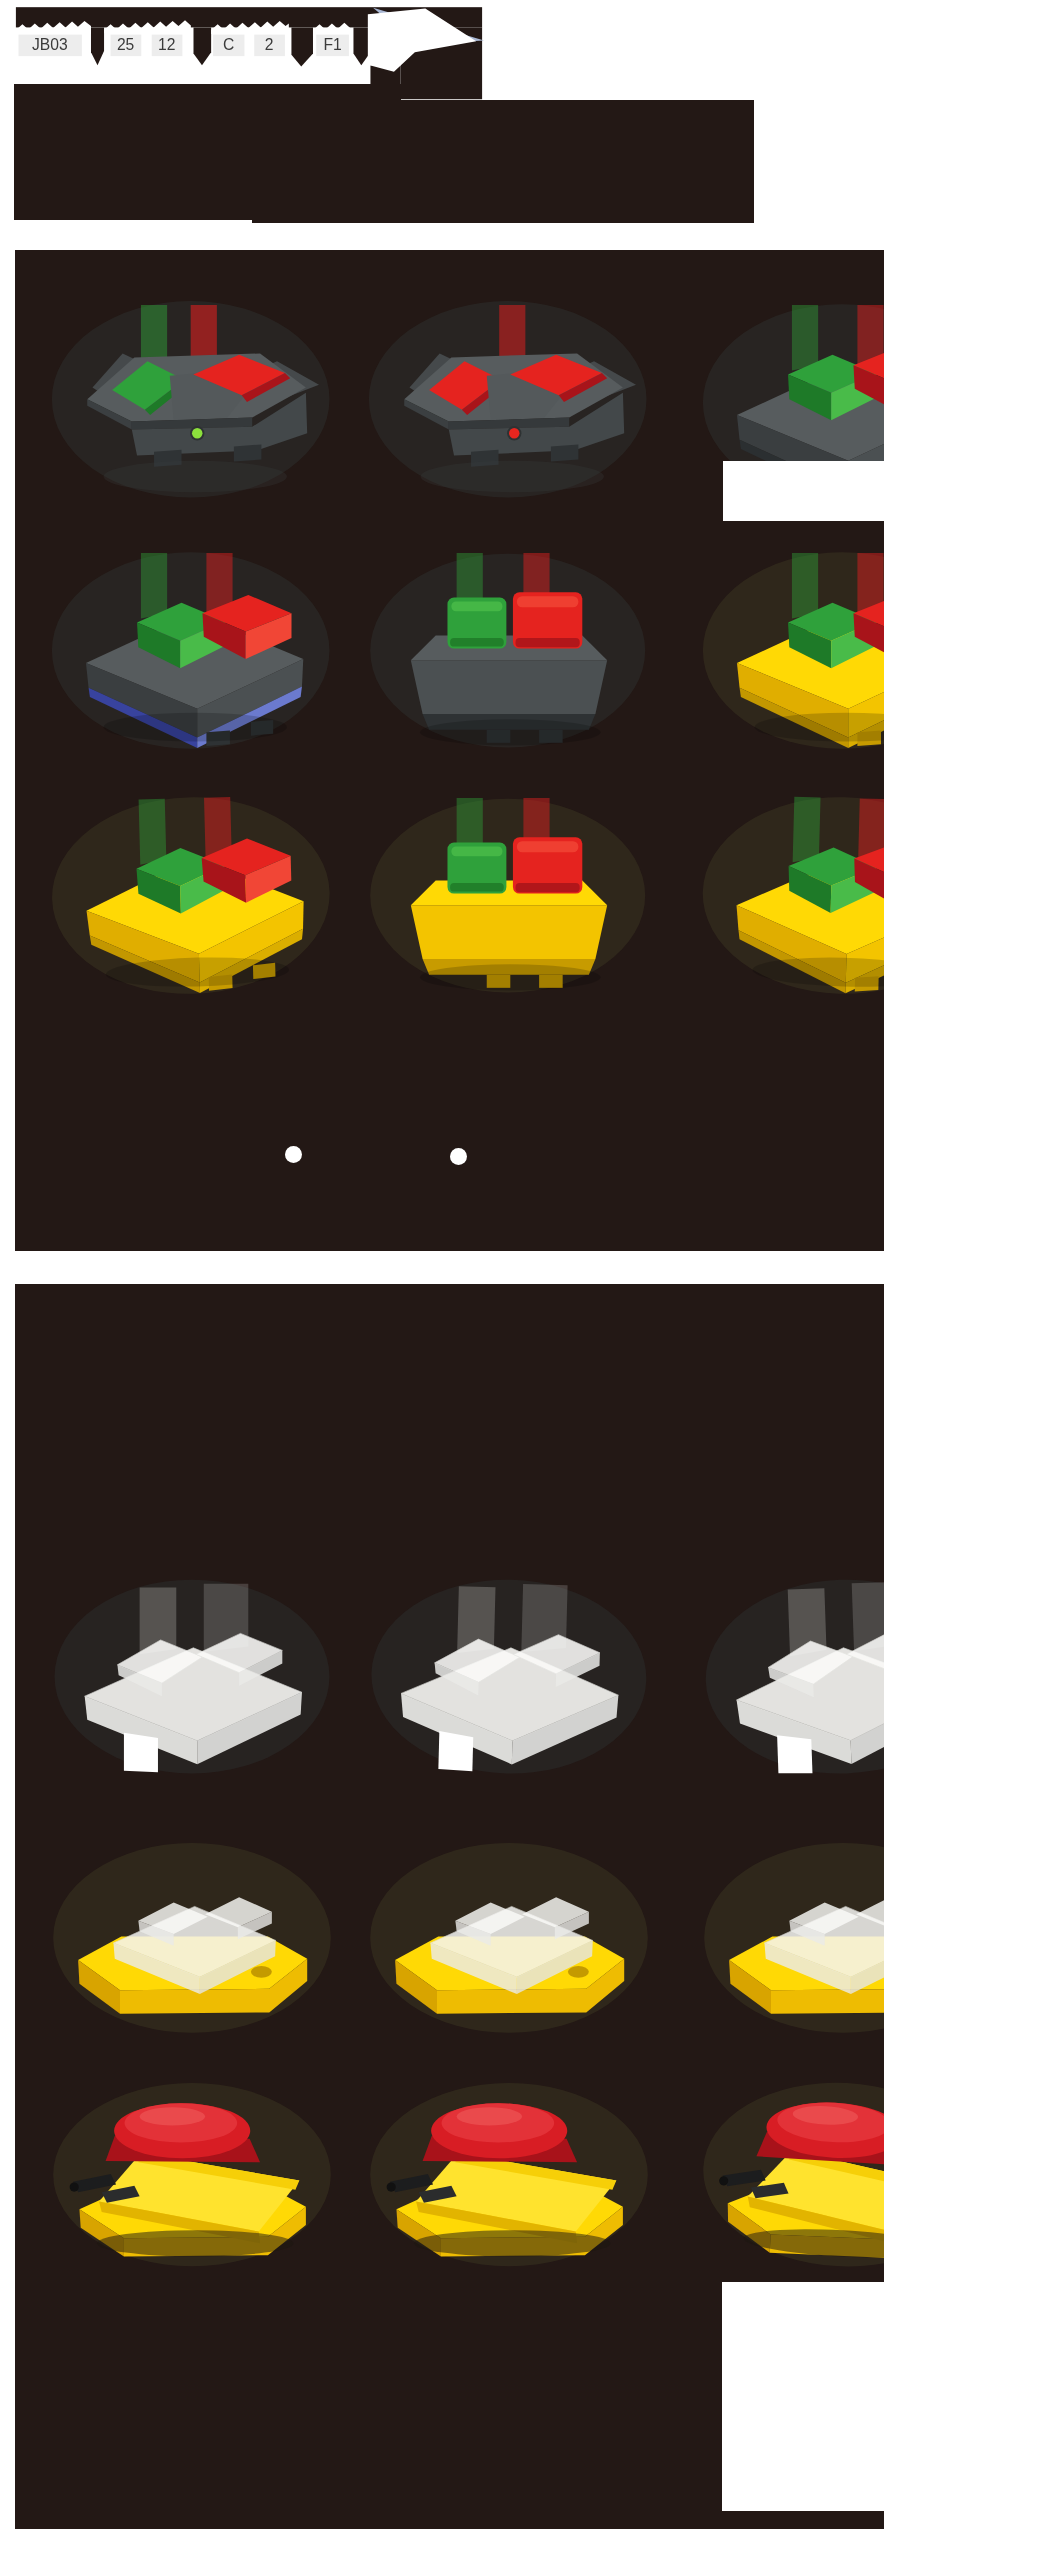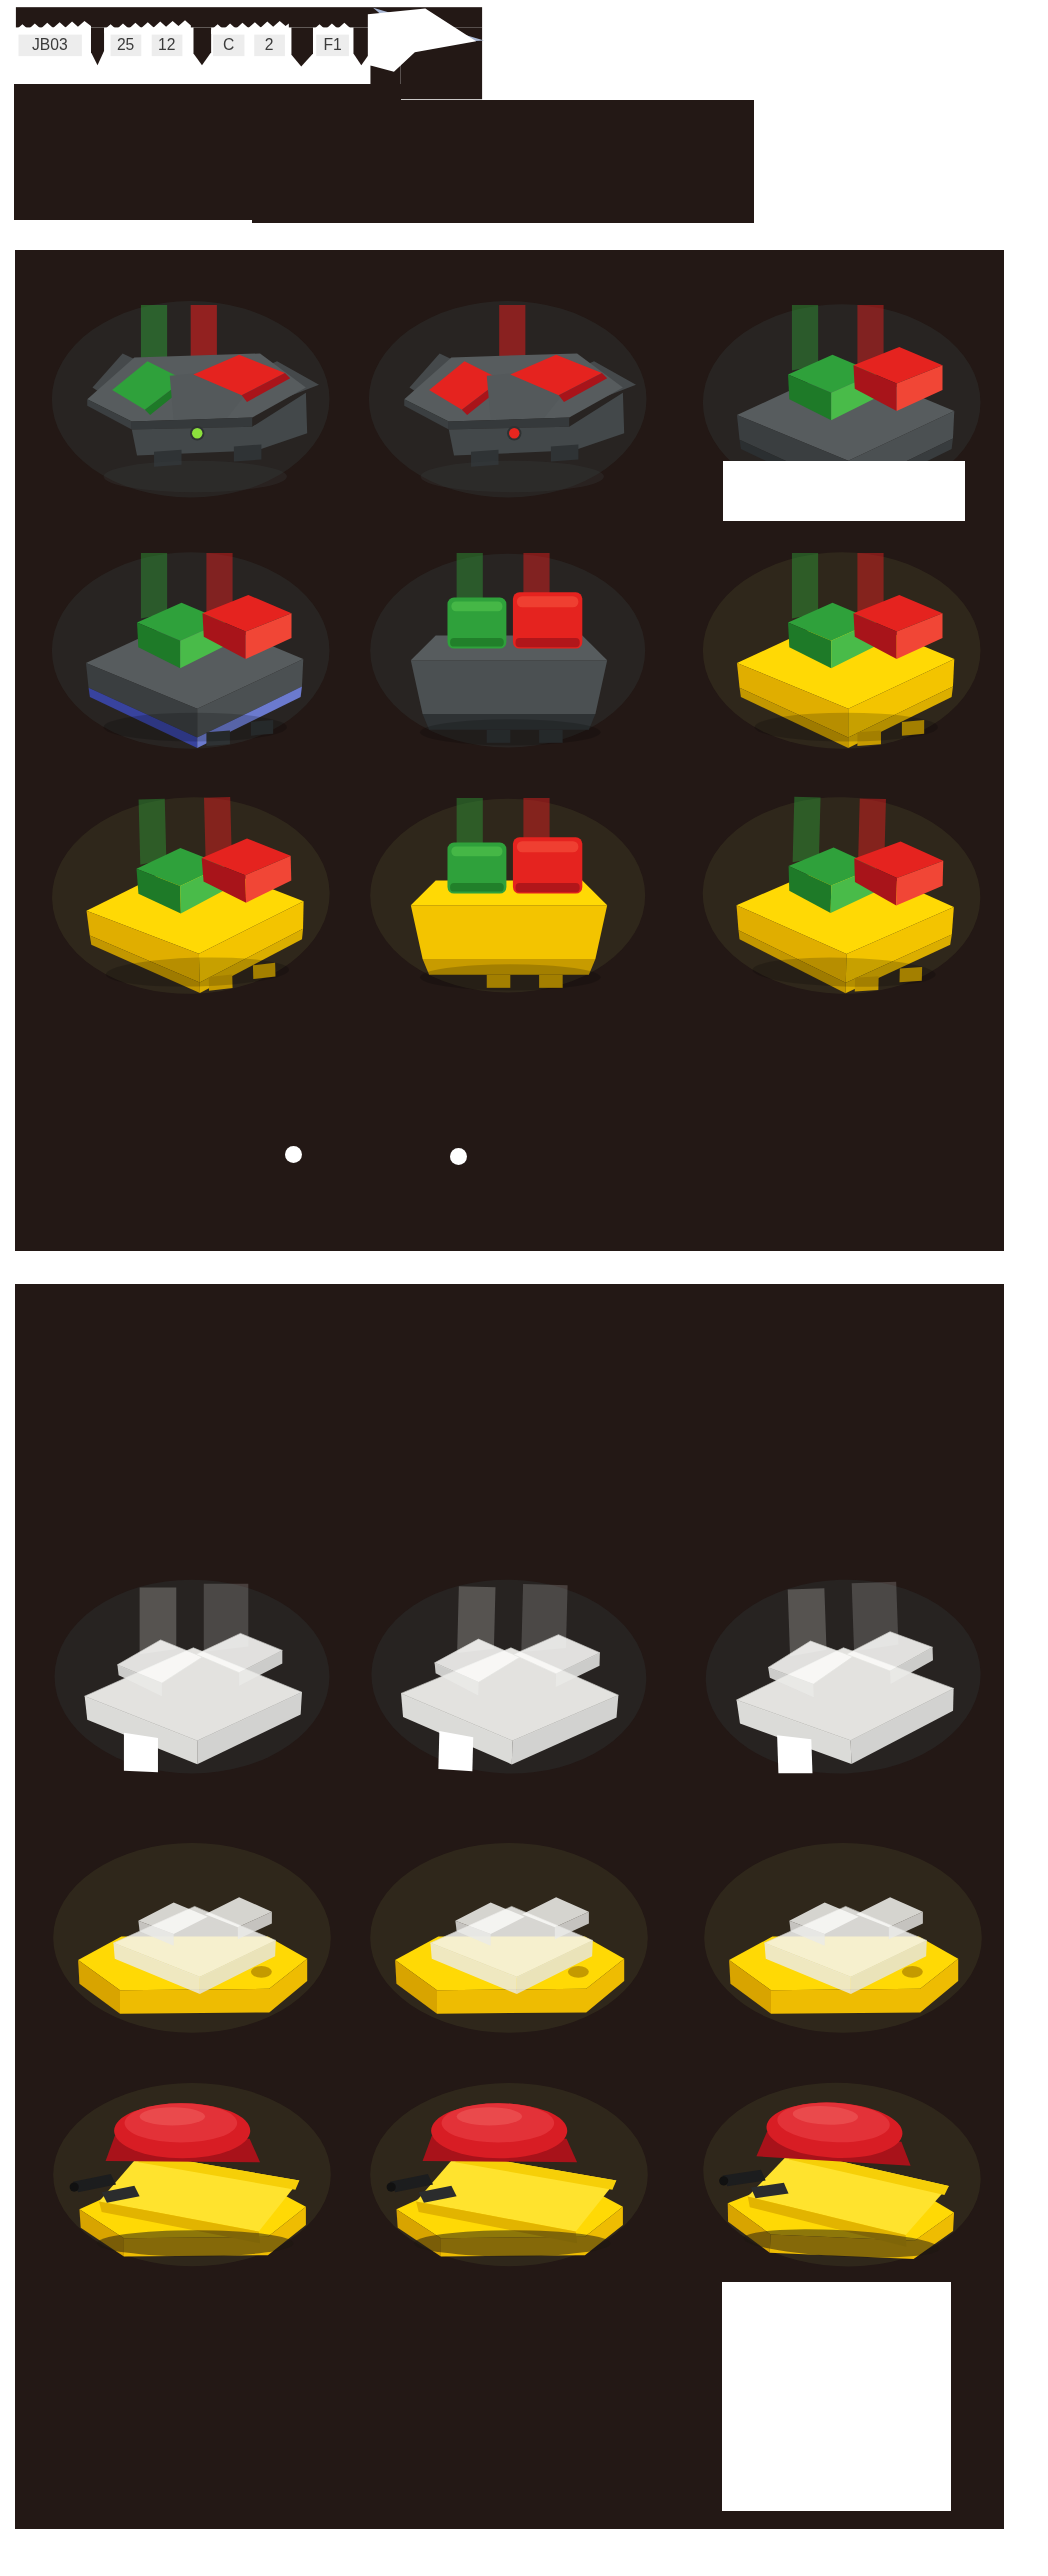--- a/index.html
+++ b/index.html
@@ -1,16 +1,16 @@
 <!DOCTYPE html>
 <html style="font-size:10.5px"><head>
 <meta charset="utf-8">
 <style>
   html,body{margin:0;padding:0;background:#ffffff;}
-  .page{position:relative;width:1004px;height:2576px;background:#ffffff;overflow:hidden;
+  .page{position:relative;width:884px;height:2576px;background:#ffffff;overflow:hidden;
         font-family:"Liberation Sans",sans-serif;}
   .order-strip{position:absolute;left:0;top:0;width:498px;height:111px;}
   .order-strip text{font-family:"Liberation Sans",sans-serif;font-size:24px;fill:#3b3b3b;}
   .cb{fill:#ededed;}
   .redact{position:absolute;background:#231815;}
   .redact.r1{left:14.4px;top:84px;width:387px;height:136px;}
   .redact.r2{left:252px;top:100px;width:502px;height:123px;}
   .panel{position:absolute;left:15px;width:1015px;background:#231815;}
   .panel.p1{top:250px;height:1001px;}
   .panel.p2{top:1284px;height:1245px;}

